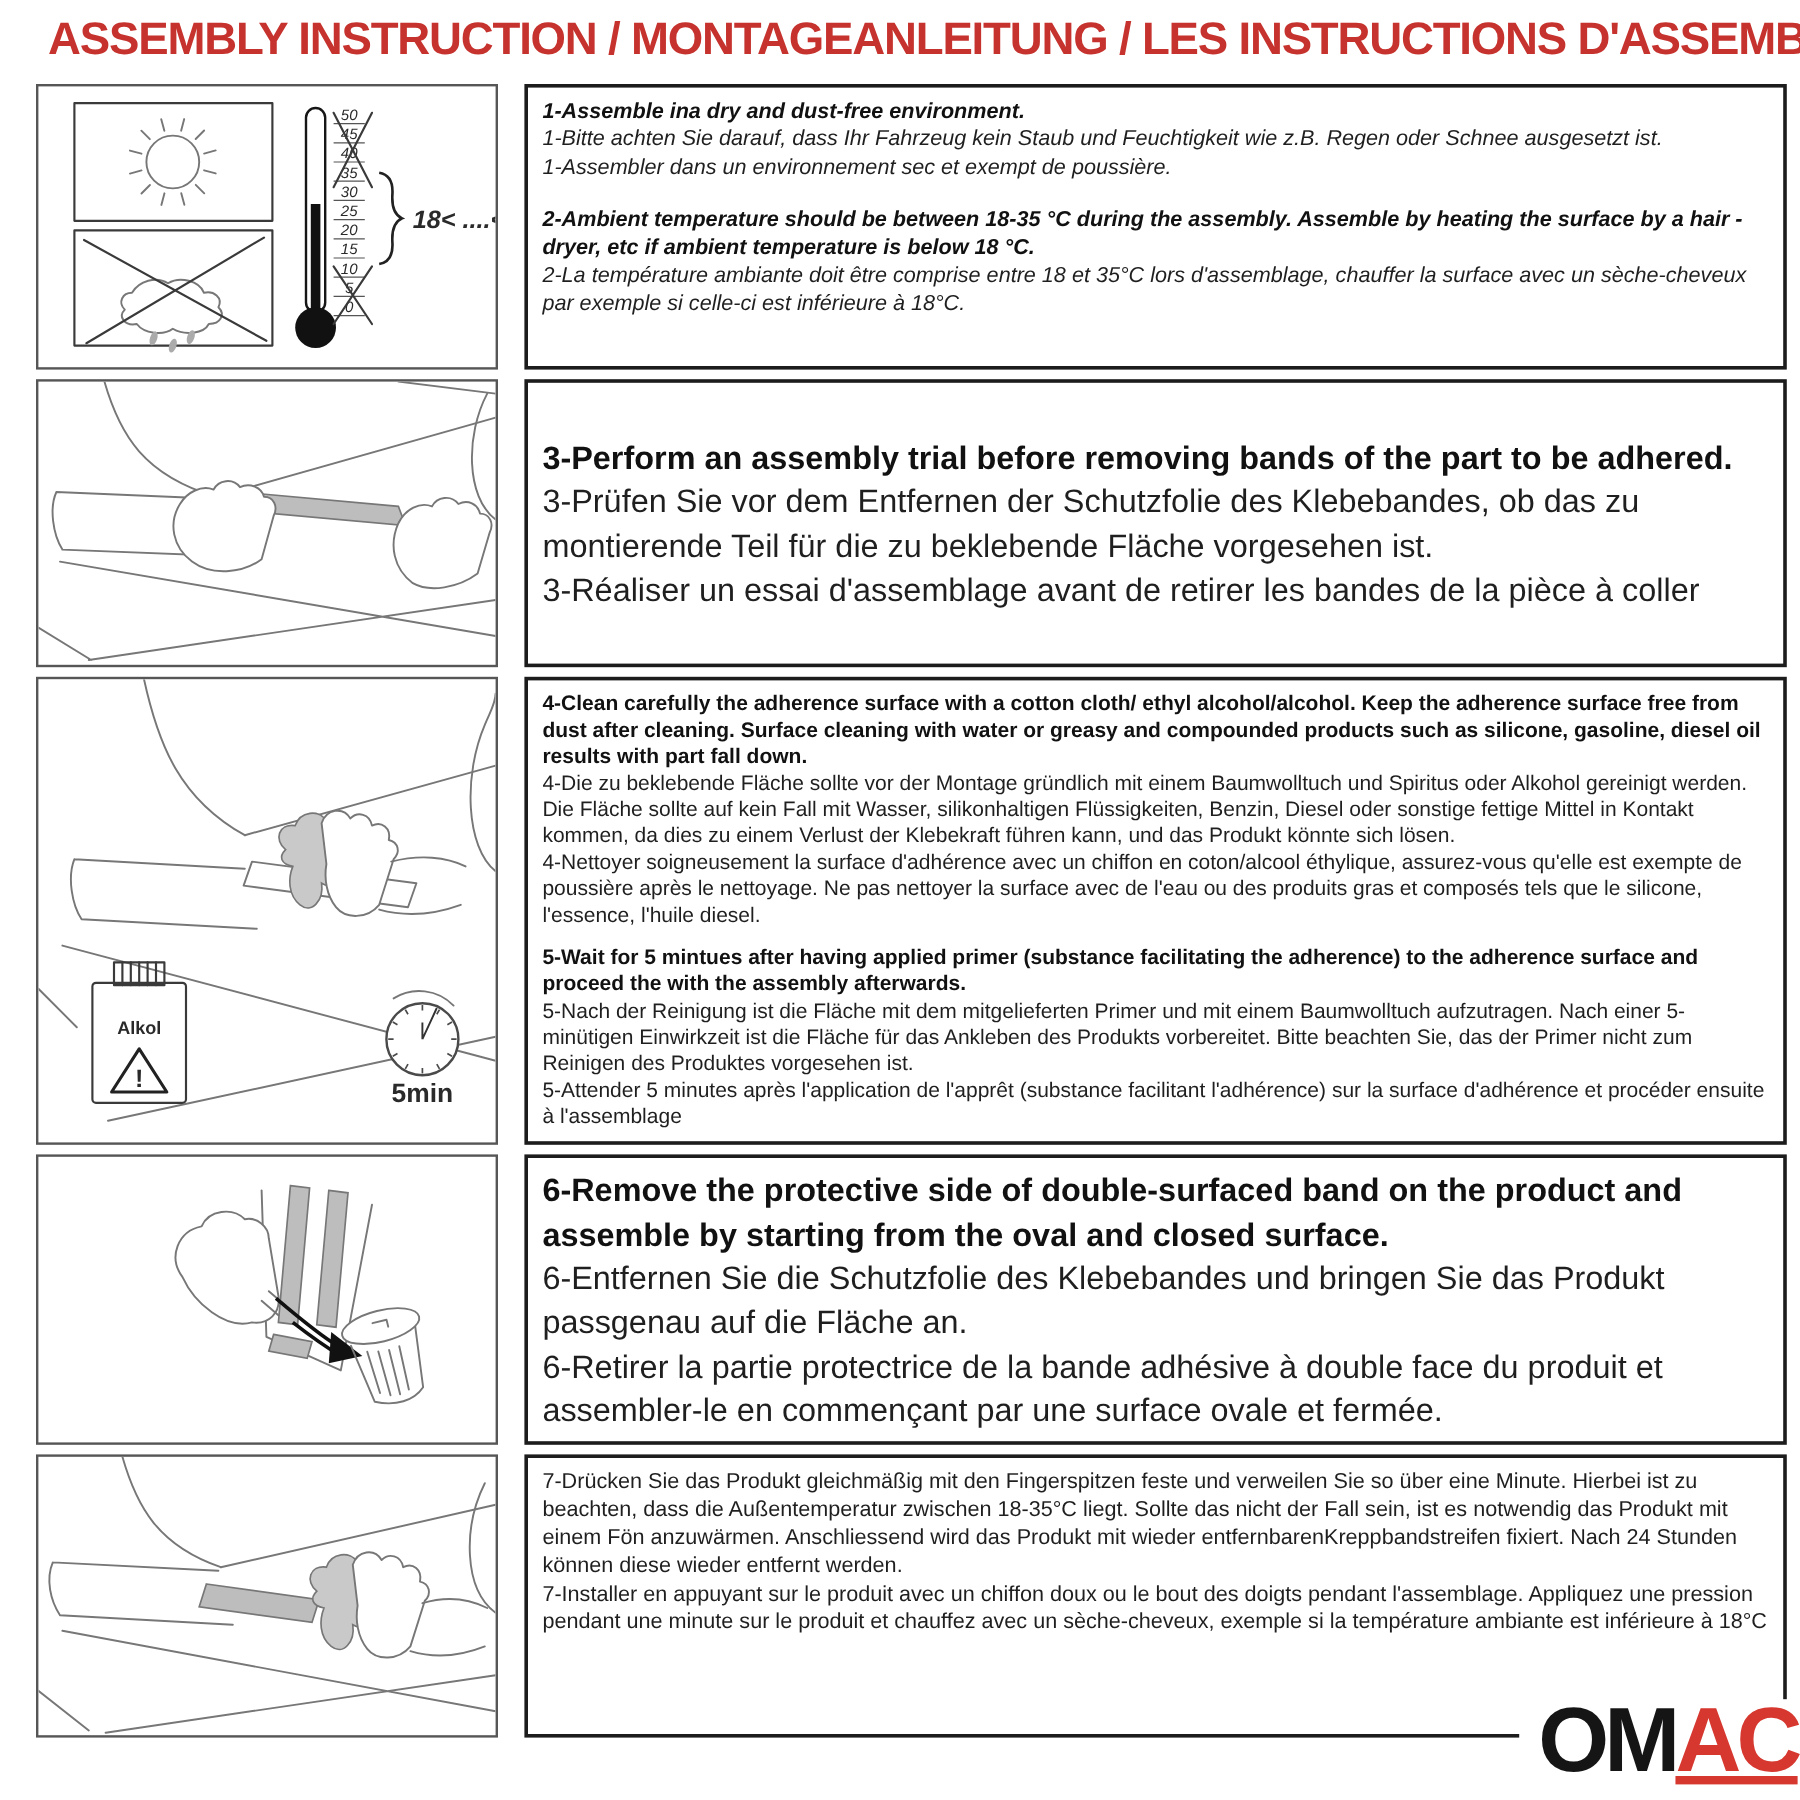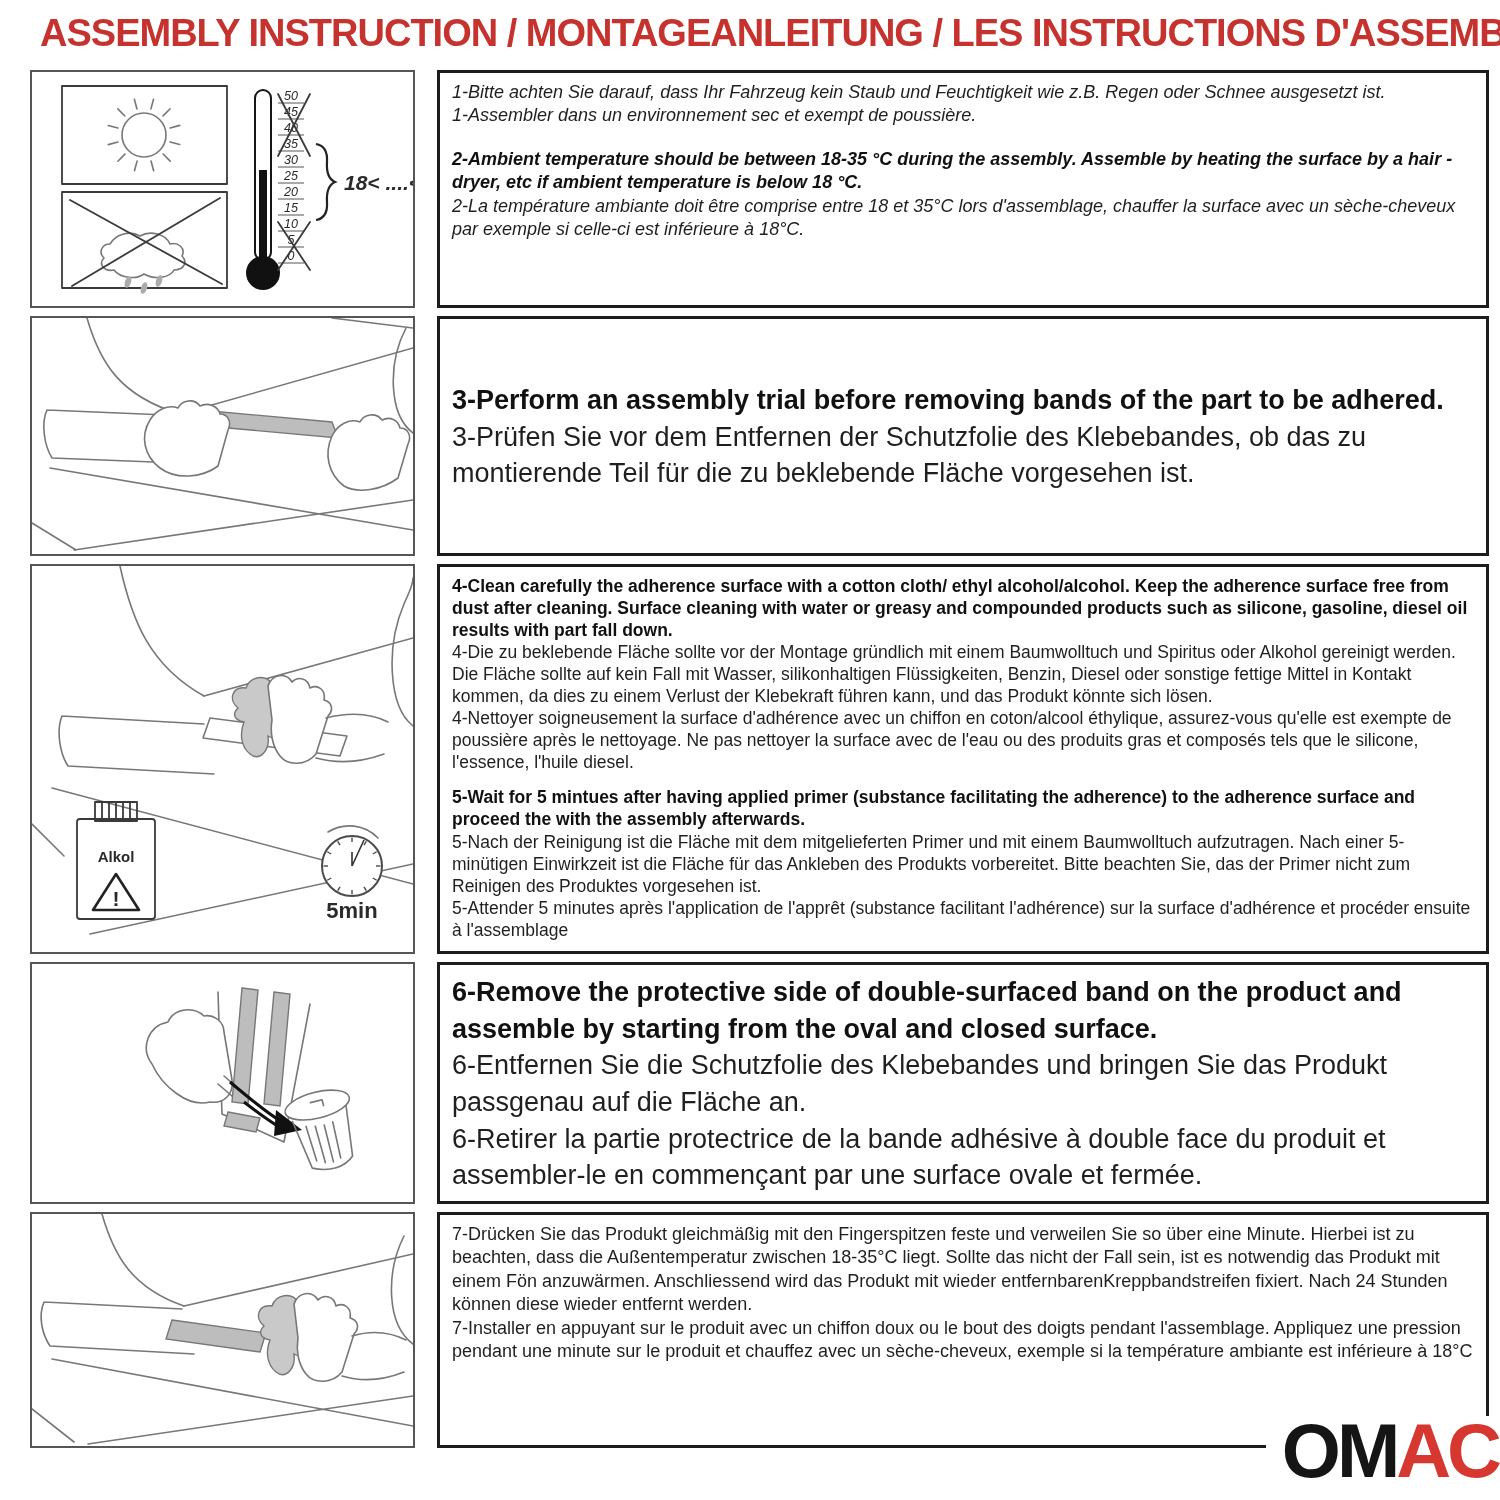--- a/index.html
+++ b/index.html
@@ -115,20 +115,21 @@
             <text x="259" y="188" font-size="12.5" text-anchor="middle" fill="#333">0</text>
           </g>
         <path class="skd" d="M 246 22 L 278 84 M 278 22 L 246 84"></path>
         <path class="skd" d="M 246 150 L 278 198 M 278 150 L 246 198"></path>
         <path d="M 284 72 Q 296 74 295 90 Q 294 106 303 110 Q 294 114 295 130 Q 296 146 284 148" fill="none" stroke="#222" stroke-width="2.2"></path>
         <text x="312" y="118" font-size="21" font-weight="bold">18&lt; ....&lt;35 C</text>
       </g>
     </svg>
   </div>
   <div class="txt sm">
+      <p class="para bold">1-Assemble ina dry and dust-free environment.</p>
       <p class="para normal">1-Bitte achten Sie darauf, dass Ihr Fahrzeug kein Staub und Feuchtigkeit wie z.B. Regen oder Schnee ausgesetzt ist.</p>
       <p class="para normal">1-Assembler dans un environnement sec et exempt de poussière.</p>
       <p class="para bold gap">2-Ambient temperature should be between 18-35 °C  during the assembly. Assemble by heating the surface by a hair -dryer, etc if ambient temperature is below 18 °C.</p>
       <p class="para normal">2-La température ambiante doit être comprise entre 18 et 35°C lors d'assemblage, chauffer la surface avec un sèche-cheveux par exemple si celle-ci est inférieure à 18°C.</p>
     </div>
 </div>
 
 <div class="row" id="row2">
   <div class="fig">
     <svg viewBox="0 0 381 236">
@@ -141,20 +142,21 @@
         <path class="sk" d="M 18 150 L 381 212 M 42 232 L 381 182 M 0 205 L 44 232"></path>
       </g>
       <polygon class="grey" points="168,92 300,104 306,120 174,108"></polygon>
       <path class="whitefill" d="M 128 150 C 112 138 108 118 118 102 C 124 92 136 86 146 90 C 150 82 162 80 168 88 C 176 84 186 88 188 96 C 196 96 200 104 196 112 L 186 148 C 170 160 144 162 128 150 Z"></path>
       <path class="whitefill" d="M 312 168 C 296 156 292 136 300 118 C 306 106 318 100 328 104 C 332 96 344 94 350 102 C 358 98 366 102 368 110 C 376 110 380 118 376 126 L 366 160 C 350 172 326 176 312 168 Z"></path>
     </svg>
   </div>
   <div class="txt lg center">
       <p class="para bold">3-Perform an assembly trial before removing bands of the part to be adhered.</p>
       <p class="para normal">3-Prüfen Sie vor dem Entfernen der Schutzfolie des Klebebandes, ob das zu montierende Teil für die zu beklebende Fläche vorgesehen ist.</p>
+      <p class="para normal">3-Réaliser un essai d'assemblage avant de retirer les bandes de la pièce à coller</p>
     </div>
 </div>
 
 <div class="row" id="row3">
   <div class="fig">
     <svg viewBox="0 0 381 386">
       <g>
         <path class="sk" d="M 88 0 C 100 55 118 100 172 130"></path>
         <path class="sk" d="M 172 130 L 381 72"></path>
         <path class="sk" d="M 381 160 C 356 140 354 80 372 38 C 377 26 381 20 381 12"></path>
@@ -253,13 +255,13 @@
       <path class="whitefill" d="M 262 90 C 266 78 280 76 286 86 C 292 80 302 82 304 92 C 312 88 320 94 318 104 C 326 106 328 114 322 120 L 310 158 C 300 170 282 170 274 160 C 266 150 264 136 266 124 Z"></path>
       <path class="sk" d="M 320 122 C 340 116 358 118 374 126 M 310 162 C 330 168 352 166 372 158"></path>
     </svg>
   </div>
   <div class="txt sm">
       <p class="para normal">7-Drücken Sie das Produkt gleichmäßig mit den Fingerspitzen feste und verweilen Sie so über eine Minute. Hierbei ist zu beachten, dass die Außentemperatur zwischen 18-35°C liegt. Sollte das nicht der Fall sein, ist es notwendig das Produkt mit einem Fön anzuwärmen. Anschliessend wird das Produkt mit wieder entfernbarenKreppbandstreifen fixiert. Nach 24 Stunden können diese wieder entfernt werden.</p>
       <p class="para normal">7-Installer en appuyant sur le produit avec un chiffon doux ou le bout des doigts pendant l'assemblage. Appliquez une pression pendant une minute sur le produit et chauffez avec un sèche-cheveux, exemple si la température ambiante est inférieure à 18°C</p>
     </div>
 </div>
 
-<div class="logo"><span style="color: rgb(21, 21, 21);">OM</span><span style="color: rgb(214, 55, 46);">AC</span></div>
+<div class="logo"><span style="color: rgb(21, 21, 21);">OM</span><span style="color: rgb(214, 55, 46); text-decoration: underline;">AC</span></div>
 
 </body></html>

